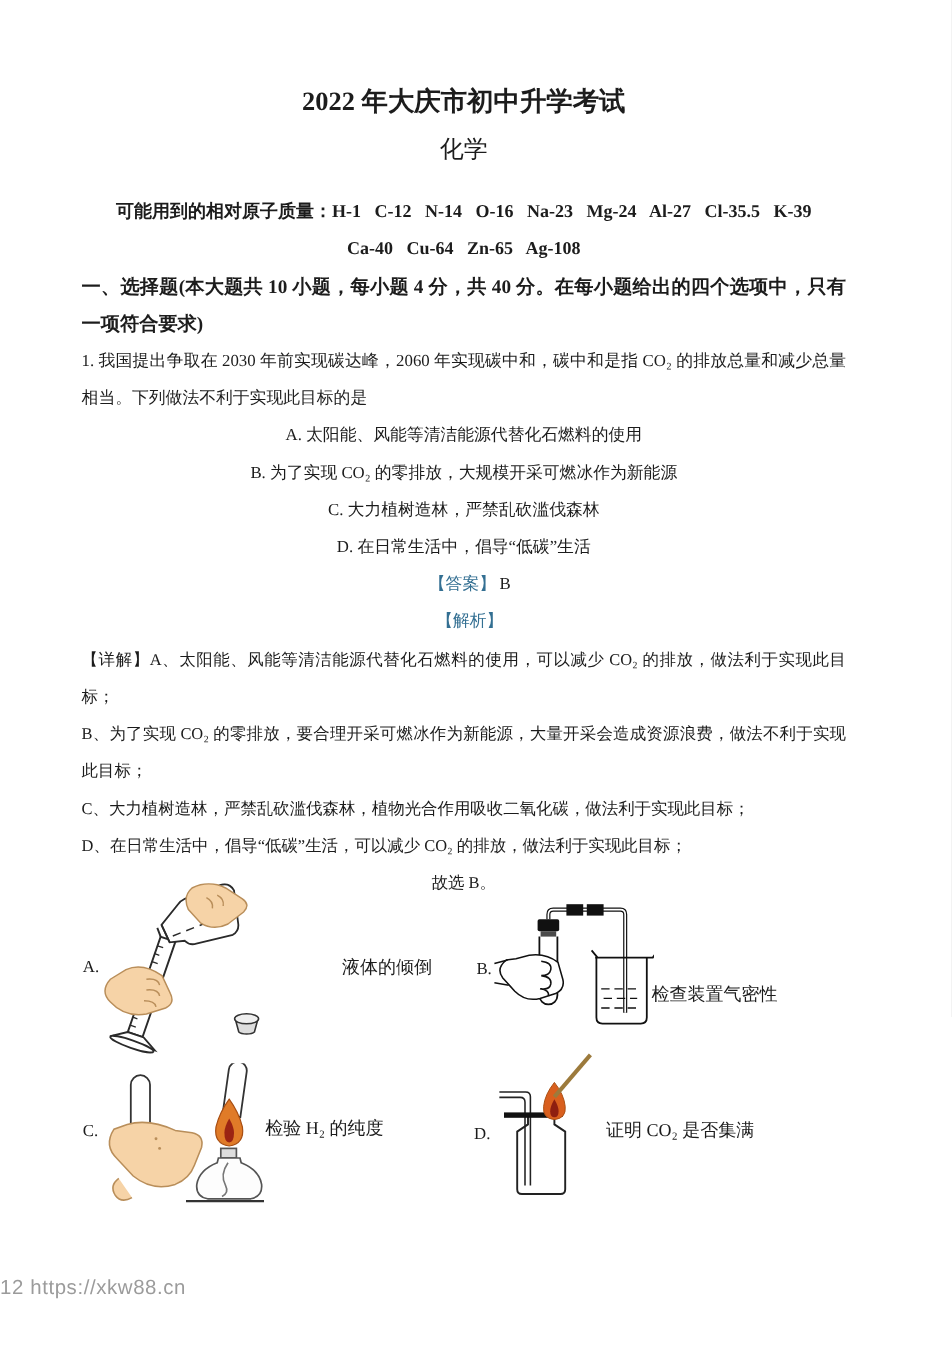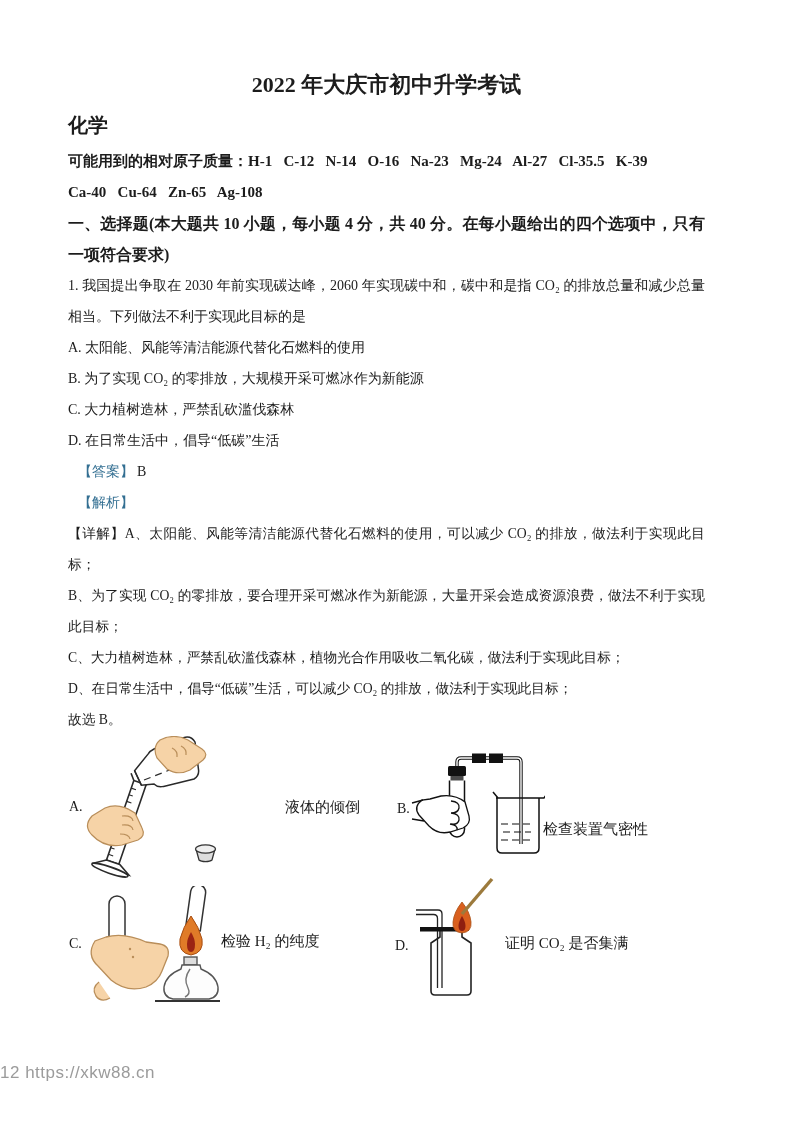--- a/index.html
+++ b/index.html
@@ -11,24 +11,24 @@
     font-family:"Liberation Serif","DejaVu Serif",serif;
     color:#1c1c1c;
     overflow:hidden;
   }
   .content{padding:70px 88px 0 68px;}
   .title{
     font-size:22px;font-weight:bold;text-align:center;
     line-height:30px;margin:0 0 10px 0;
   }
   .subject{
-    font-size:20px;font-weight:bold;
-    line-height:30px;margin:0 0 6px 0;
+    font-size:20px;font-weight:normal;text-align:center;
+    line-height:30px;margin:0 0 22px 0;
   }
-  p.line{margin:0;font-size:14px;line-height:31px;}
+  p.line{margin:0;font-size:14px;line-height:31px;text-align:center;}
   p.masses{font-weight:bold;font-size:15px;white-space:pre-wrap;}
   p.sec-head{font-weight:bold;font-size:16px;text-align:justify;}
   p.wrap{text-align:justify;}
   p.detail{font-size:13.7px;}
   .blue{color:#336f92;margin-left:10px;}
   .ansval{margin-left:3px;}
   .figures{position:absolute;left:0;top:0;width:793px;height:1122px;pointer-events:none;}
   .figlabel{position:absolute;font-size:14px;line-height:20px;}
   .figcap{position:absolute;font-size:15px;line-height:20px;}
   .figsvg{position:absolute;}

